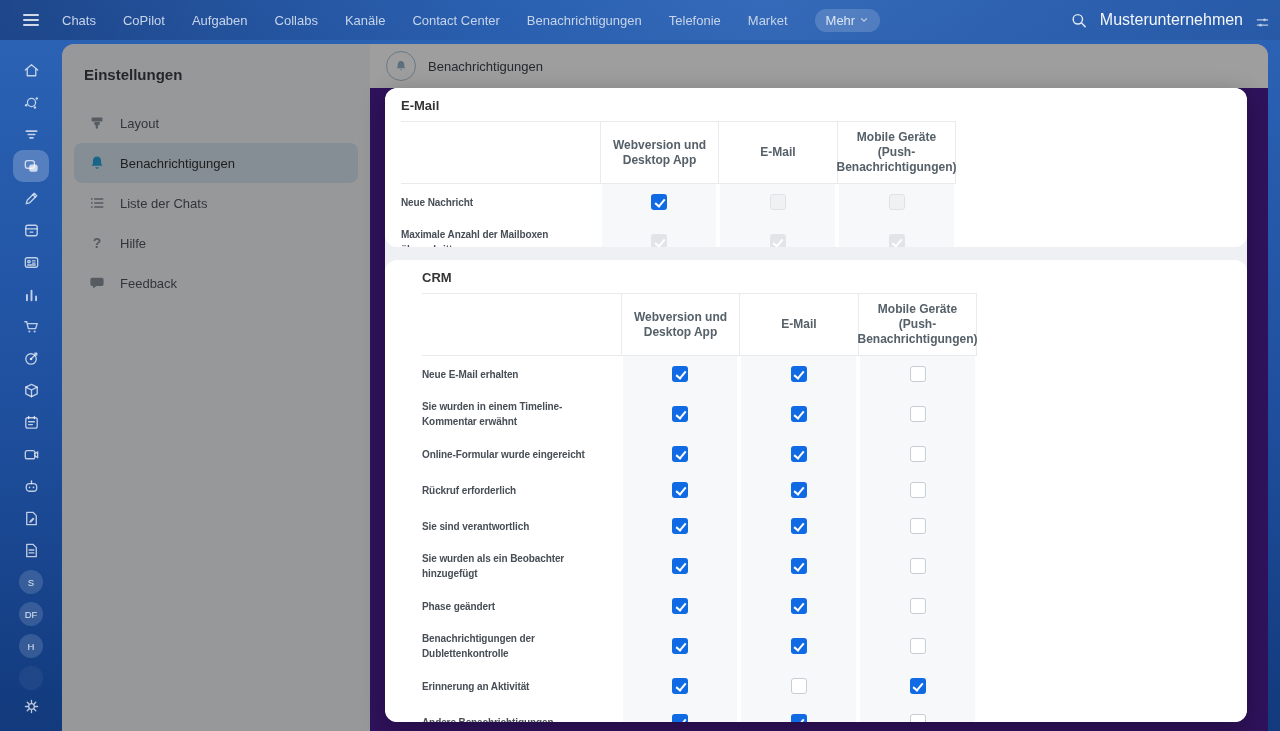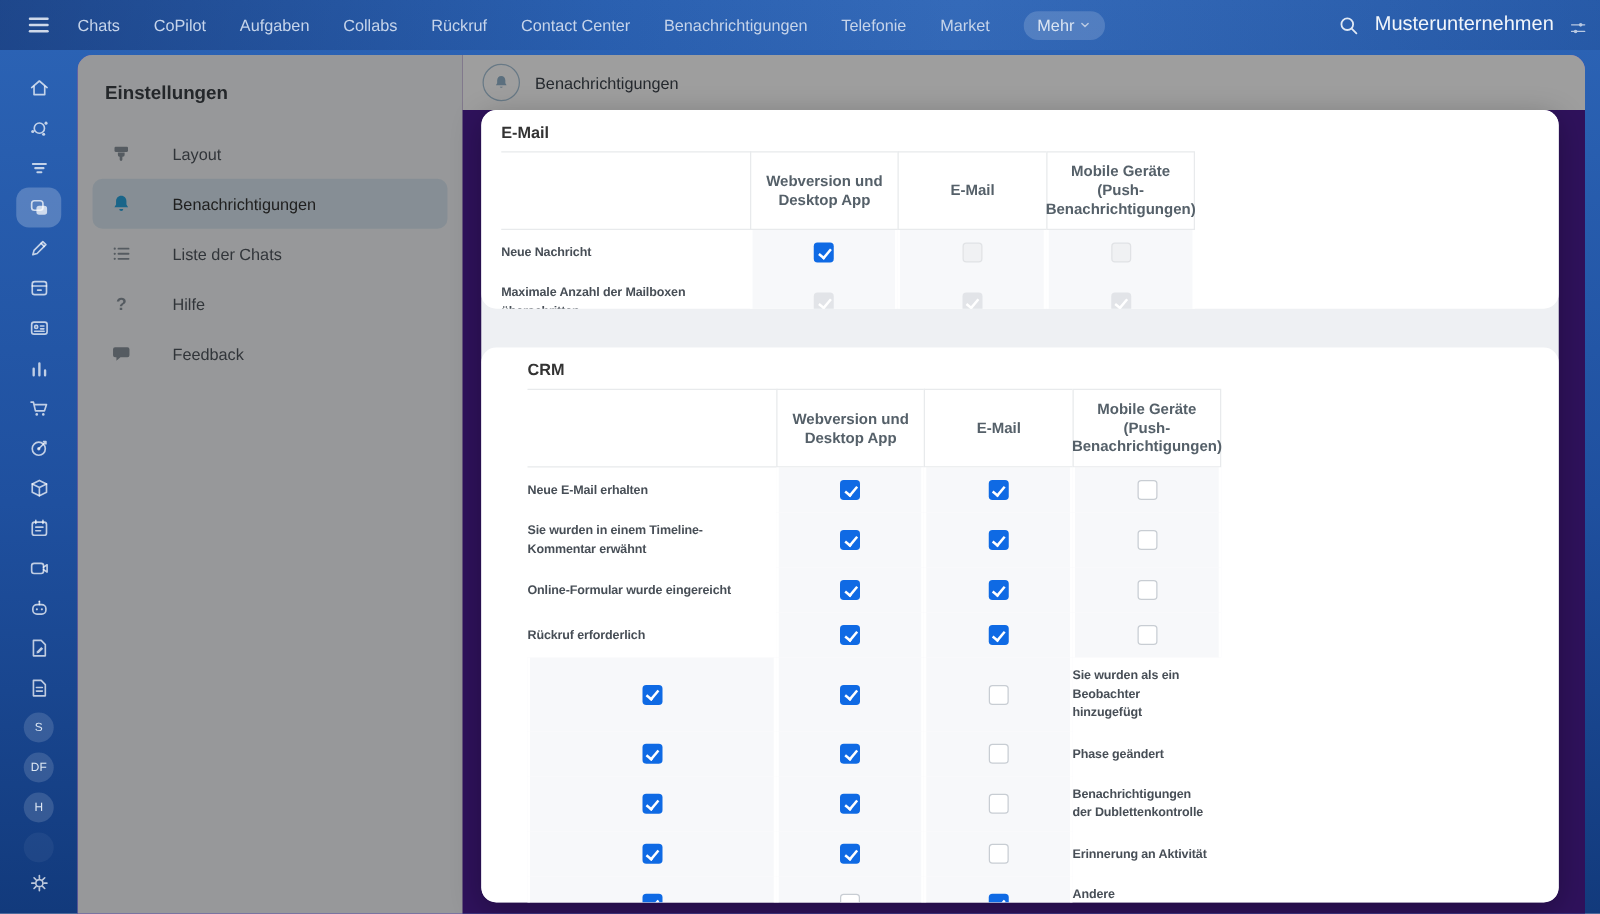--- a/index.html
+++ b/index.html
@@ -40,38 +40,38 @@
     color:#dde7f3; font-size:9.5px; display:flex; align-items:center; justify-content:center;
     margin:4px 0; cursor:pointer; }
   .ravatar.fade { opacity:.35; }
   .rail-gear { margin-top:auto; margin-bottom:13px; }
   
   .workspace { position:absolute; left:62px; top:44px; right:12px; bottom:0;
     border-radius:12px 12px 0 0; background:#4c1d95; overflow:hidden; }
   .settings-panel { position:absolute; left:0; top:0; bottom:0; width:308px;
     background:#f4f6f8; padding:0 12px; }
   .settings-title { font-size:15px; font-weight:bold; color:#3a3f45; margin:22px 10px 20px; }
-  .sitem { height:40px; display:flex; align-items:center; gap:32px; padding:0 14px;
+  .sitem { height:40px; display:flex; align-items:center; gap:14px; padding:0 14px;
     border-radius:8px; color:#50565e; font-size:13px; cursor:pointer; }
   .sitem.active { background:#d9e6f1; color:#333; }
   .sic { width:18px; height:18px; display:flex; align-items:center; justify-content:center;
     color:#8a939d; font-weight:bold; }
   .sic svg { width:18px; height:18px; }
   .sitem.active .sic { color:#29a3dd; }
   .main-header { position:absolute; left:308px; right:0; top:0; height:44px; background:#fff;
     display:flex; align-items:center; gap:12px; padding-left:16px; }
   .bellcircle { width:30px; height:30px; border-radius:50%; border:1px solid #a8c4d8;
     display:flex; align-items:center; justify-content:center; color:#93b4cb; }
   .bellcircle svg { width:16px; height:16px; }
   .mh-title { font-size:13px; color:#3c434b; }
   .dim { position:absolute; inset:0; background:rgba(0,0,0,.38); z-index:5; }
   
   .slider { position:absolute; left:323px; top:44px; width:862px; height:634px; z-index:10;
     background:#eef0f3; border-radius:12px; box-shadow:0 6px 24px rgba(0,0,0,.28);
-    display:flex; flex-direction:column; gap:31px; overflow:hidden; }
+    display:flex; flex-direction:column; gap:13px; overflow:hidden; }
   .card { background:#fff; border-radius:12px; padding:0 16px; overflow:hidden; }
   .card-email { height:159px; }
   .card-crm  { flex:1;padding-left:37px; }
   .stitle { font-size:13px; font-weight:bold; color:#333; padding:10px 0 8px; }
   .grid { display:grid; grid-template-columns:199px 118px 119px 119px; width:555px;font-weight:bold; }
   .th { min-height:48px; display:flex; align-items:center; justify-content:center; text-align:center;
     font-size:12px; line-height:15px; color:#556069; padding:8px 6px;
     border-top:1px solid #e8eaec; border-bottom:1px solid #e8eaec; }
   .th + .th { border-left:1px solid #e8eaec; }
   .th.th-end { border-right:1px solid #e8eaec; }
@@ -95,21 +95,21 @@
   <div class="hamburger">
       <i></i>
       <i></i>
       <i></i>
     </div>
   <nav class="topnav">
       <span class="nav-item">Chats</span>
       <span class="nav-item">CoPilot</span>
       <span class="nav-item">Aufgaben</span>
       <span class="nav-item">Collabs</span>
-      <span class="nav-item">Rückruf</span>
+      <span class="nav-item">Kanäle</span>
       <span class="nav-item">Contact Center</span>
       <span class="nav-item">Benachrichtigungen</span>
       <span class="nav-item">Telefonie</span>
       <span class="nav-item">Market</span>
     </nav>
   <div class="more-pill">
     <span>Mehr</span>
     <span style="display:flex">
         <svg viewBox="0 0 20 20" width="10" height="10" fill="none" stroke="currentColor" stroke-width="2.4" stroke-linecap="round">
           <path d="M5 7.5 L10 12.5 L15 7.5"></path>
@@ -415,20 +415,21 @@
           <div class="td-label">Rückruf erforderlich</div>
           <div class="td-cb">
             <span class="cb on"></span>
           </div>
           <div class="td-cb">
             <span class="cb on"></span>
           </div>
           <div class="td-cb">
             <span class="cb off"></span>
           </div>
+          <div class="td-label">Sie sind verantwortlich</div>
           <div class="td-cb">
             <span class="cb on"></span>
           </div>
           <div class="td-cb">
             <span class="cb on"></span>
           </div>
           <div class="td-cb">
             <span class="cb off"></span>
           </div>
           <div class="td-label">Sie wurden als ein Beobachter hinzugefügt</div>

